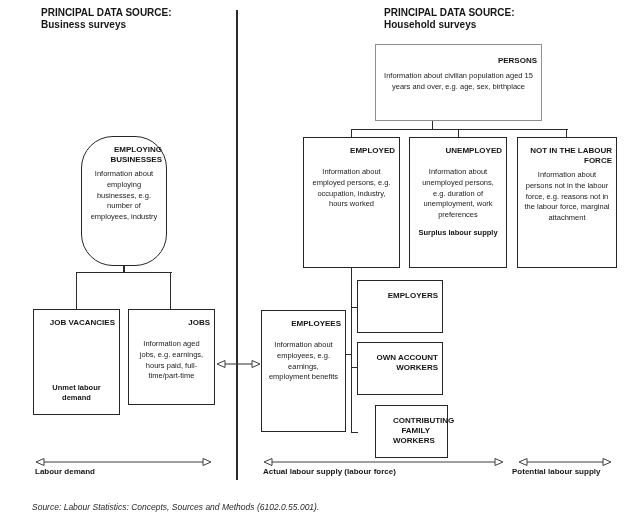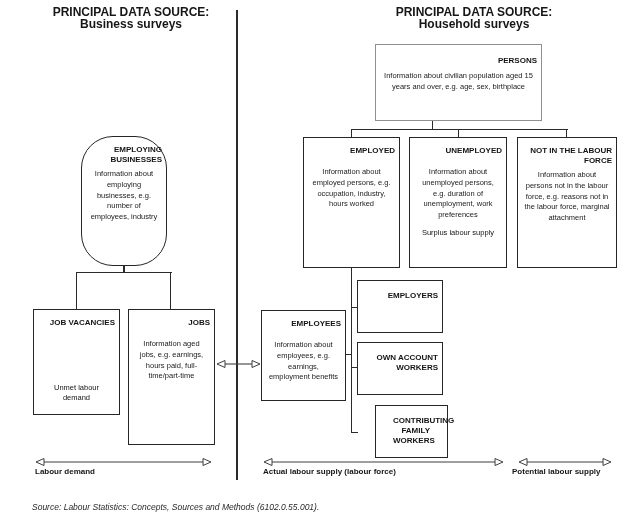--- a/index.html
+++ b/index.html
@@ -1,27 +1,27 @@
 <!DOCTYPE html>
 <html><head>
 <meta charset="utf-8">
 <style>
   html,body{margin:0;padding:0;background:#ffffff;}
   #canvas{
     position:relative;width:639px;height:520px;background:#ffffff;overflow:hidden;
     font-family:"Liberation Sans","DejaVu Sans",sans-serif;color:#1d1d1d;
   }
-  .hdr{position:absolute;text-align:center;font-weight:bold;font-size:12px;line-height:11.5px;color:#161616;}
+  .hdr{position:absolute;font-weight:bold;font-size:10px;line-height:11.5px;color:#161616;}
   .box{
     position:absolute;box-sizing:border-box;border:1.4px solid #262626;background:#ffffff;
     text-align:center;font-size:7.5px;line-height:1.42;
   }
   .box .title{font-weight:bold;font-size:8px;line-height:1.28;padding:8px 4px 0 4px;color:#141414;text-align:right;}
   .box .body{margin-top:11px;padding:0 6px;color:#222222;}
-  .box .footer{font-weight:normal;margin-top:8px;padding:0 6px;color:#141414;text-align:center;}
+  .box .footer{font-weight:bold;margin-top:8px;padding:0 6px;color:#141414;text-align:center;}
   .box.flexcol{display:flex;flex-direction:column;}
   .box.flexcol .spacer{flex:1;}
   .box.flexcol .footer{margin-bottom:10px;}
   .box-persons{border-color:#8f8f8f;border-width:1.5px;}
   .box-persons .title{padding-top:11px;}
   .box-persons .body{margin-top:5px;padding:0 8px;}
   .title2 + .body{margin-top:4px;}
   .smallbox .title{padding-top:10px;}
   .box-contributing .title{padding-left:17px;padding-right:17px;}
   .cline{position:absolute;background:#2b2b2b;}
@@ -80,32 +80,32 @@
   <div class="cline" style="left:123.4px;top:266px;width:1.3px;height:7px;"></div>
   <div class="cline" style="left:76px;top:272px;width:95.5px;height:1.3px;"></div>
   <div class="cline" style="left:76px;top:272px;width:1.3px;height:37px;"></div>
   <div class="cline" style="left:170.2px;top:272px;width:1.3px;height:37px;"></div>
 
   <div class="box flexcol" style="left:33px;top:309px;width:87px;height:106px;">
     <div class="title">JOB VACANCIES</div>
     <div class="spacer"></div>
     <div class="footer">Unmet labour demand</div>
   </div>
-  <div class="box" style="left:128px;top:309px;width:87px;height:136px;">
+  <div class="box" style="left:128px;top:309px;width:87px;height:96px;">
     <div class="title">JOBS</div>
     <div class="body">Information aged jobs, e.g. earnings, hours paid, full-time/part-time</div>
   </div>
 
   <svg class="arrow" style="left:216px;top:358px;" width="45" height="12" viewBox="0 0 45 12">
     <line x1="8" y1="6" x2="37" y2="6"></line>
     <polygon points="1,6 9,2.5 9,9.5"></polygon>
     <polygon points="44,6 36,2.5 36,9.5"></polygon>
   </svg>
 
-  <div class="box" style="left:261px;top:310px;width:85px;height:91px;">
+  <div class="box" style="left:261px;top:310px;width:85px;height:122px;">
     <div class="title">EMPLOYEES</div>
     <div class="body">Information about employees, e.g. earnings, employment benefits</div>
   </div>
 
   <div class="cline" style="left:350.5px;top:268px;width:1.3px;height:165px;"></div>
   <div class="cline" style="left:350.5px;top:306.5px;width:7px;height:1.3px;"></div>
   <div class="cline" style="left:345px;top:353.5px;width:6.5px;height:1.3px;"></div>
   <div class="cline" style="left:350.5px;top:367px;width:7px;height:1.3px;"></div>
   <div class="cline" style="left:350.5px;top:431.5px;width:7px;height:1.3px;"></div>
 

